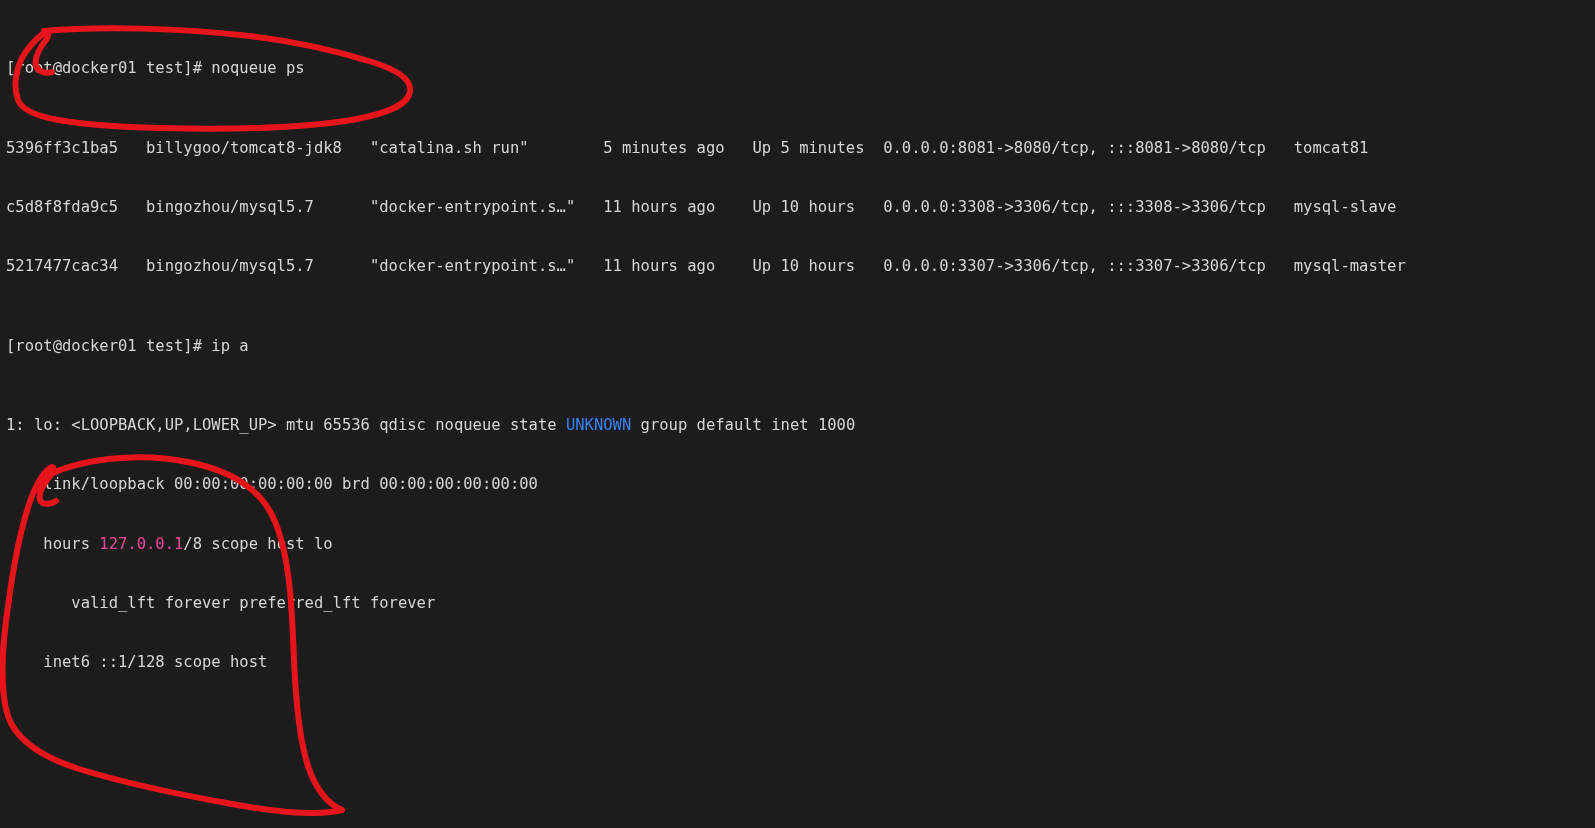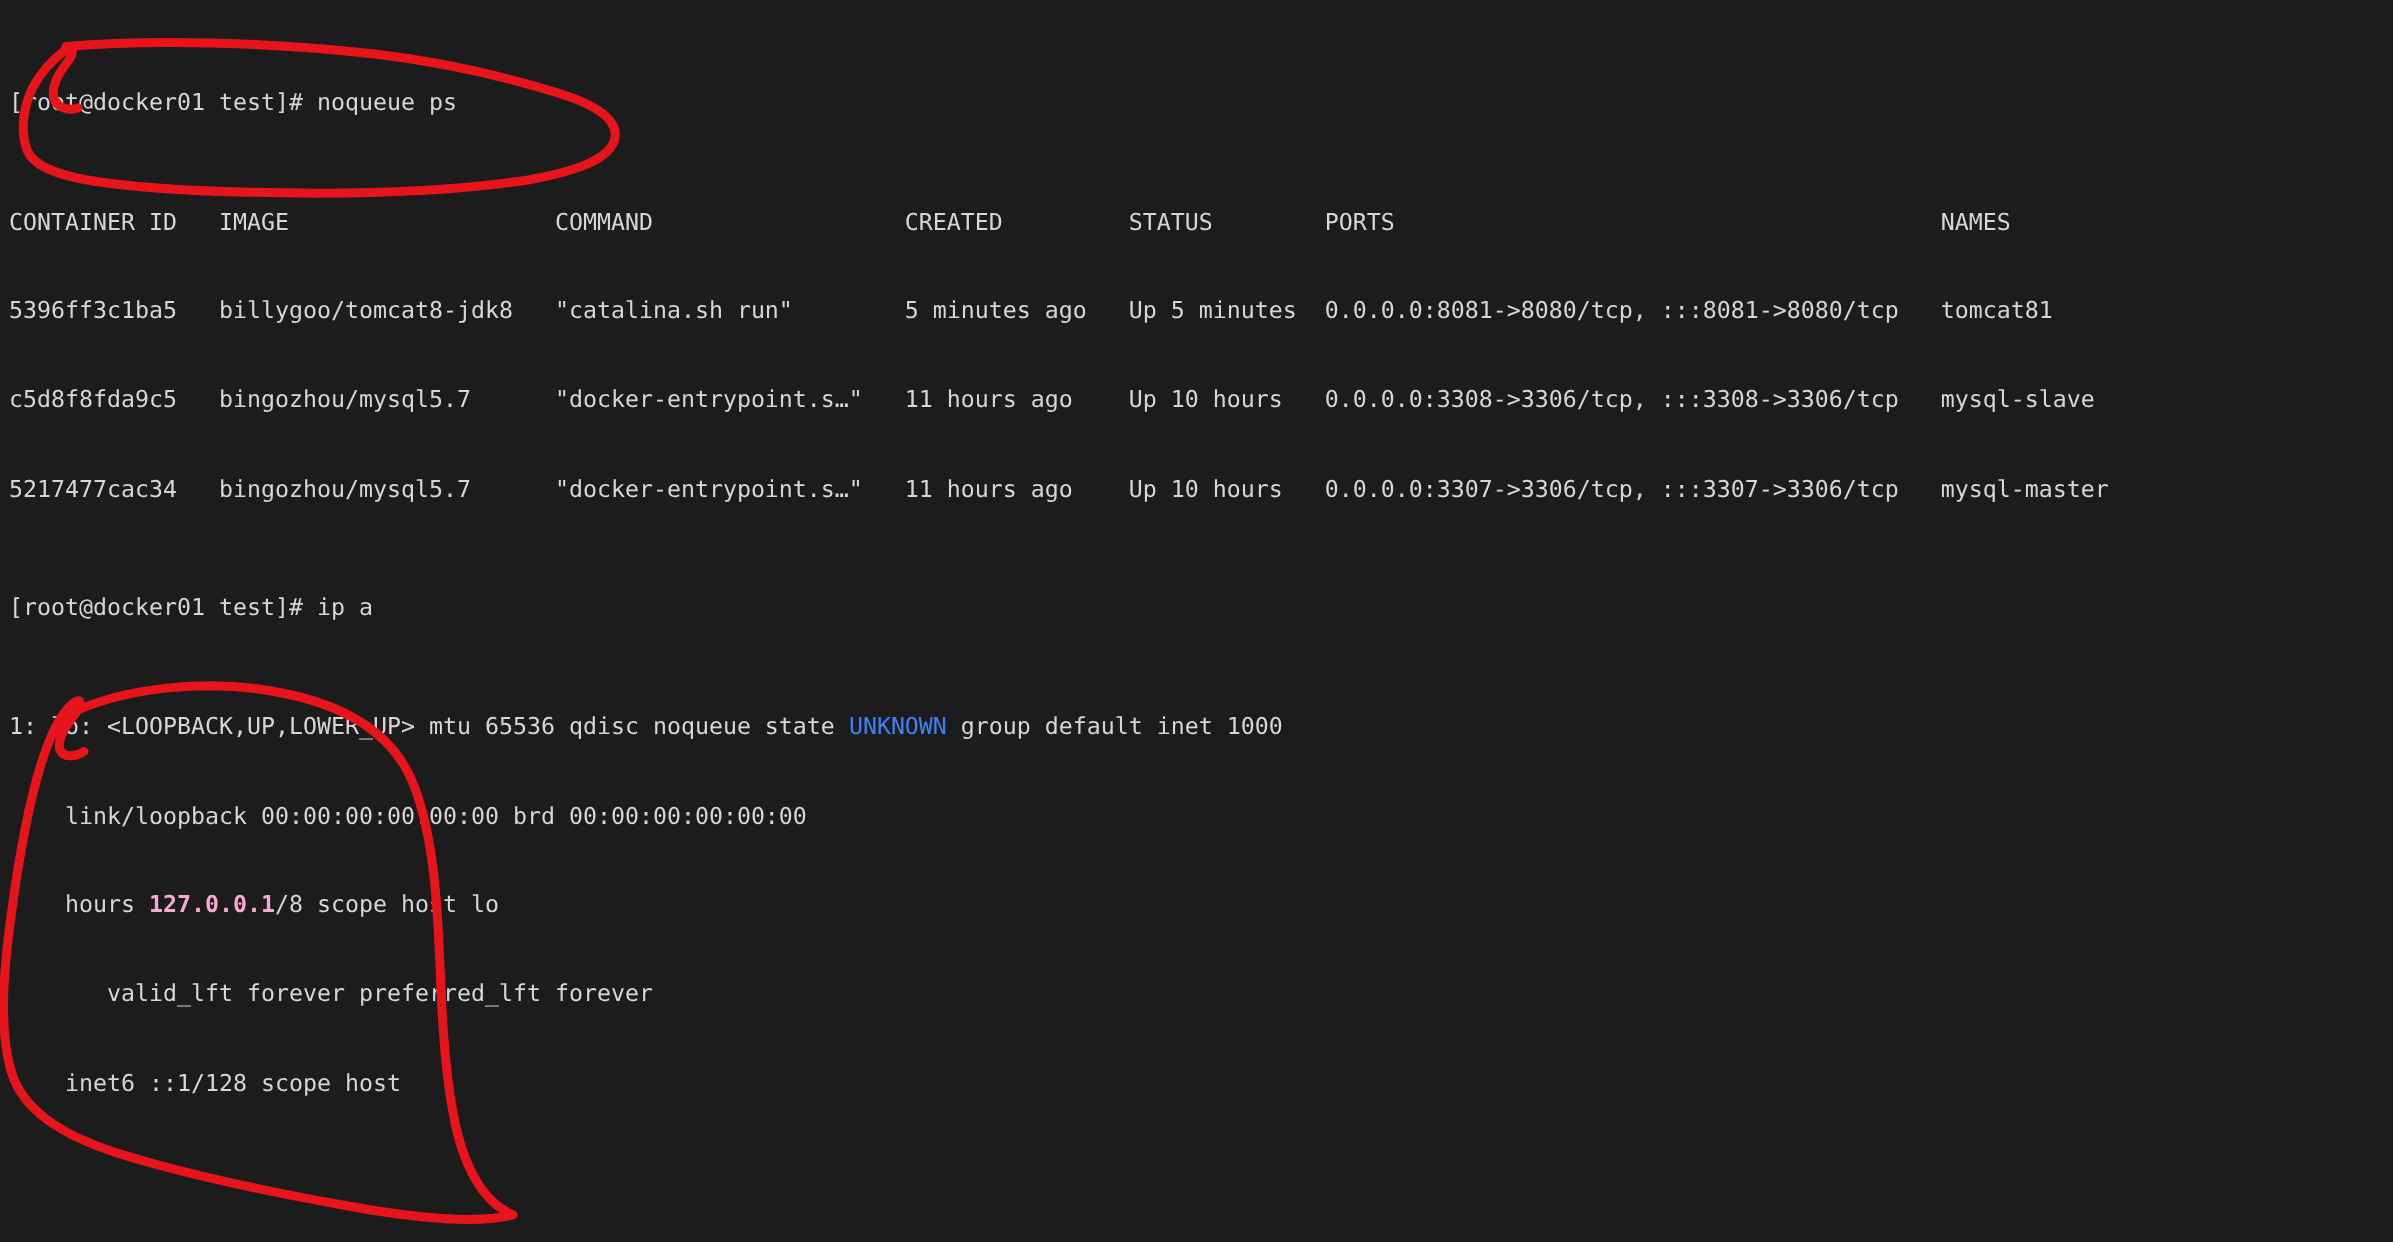--- a/index.html
+++ b/index.html
@@ -25,42 +25,41 @@
     position: absolute;
     left: 6px;
     top: 0px;
     white-space: pre;
     z-index: 1;
   }
   .line {
     height: 19.8px;
     white-space: pre;
   }
-  .c-ip    { color: #f9a8d4; font-weight: bold; }
+  .c-ip    { color: #ec4899; }
   .c-yellow{ color: #3b82f6; }
   #annotations {
     position: absolute;
     left: 0;
     top: 0;
     width: 1595px;
     height: 828px;
     z-index: 5;
     pointer-events: none;
   }
 </style>
 </head>
 <body>
 
 <div id="terminal">
 
   <div id="screen">
 
     <div class="line"><span>[root@docker01 test]# </span><span>noqueue ps</span></div>
 
-    <div class="line">CONTAINER ID   IMAGE                   COMMAND                  CREATED         STATUS        PORTS                                       NAMES</div>
     <div class="line">5396ff3c1ba5   billygoo/tomcat8-jdk8   "catalina.sh run"        5 minutes ago   Up 5 minutes  0.0.0.0:8081-&gt;8080/tcp, :::8081-&gt;8080/tcp   tomcat81</div>
     <div class="line">c5d8f8fda9c5   bingozhou/mysql5.7      "docker-entrypoint.s…"   11 hours ago    Up 10 hours   0.0.0.0:3308-&gt;3306/tcp, :::3308-&gt;3306/tcp   mysql-slave</div>
     <div class="line">5217477cac34   bingozhou/mysql5.7      "docker-entrypoint.s…"   11 hours ago    Up 10 hours   0.0.0.0:3307-&gt;3306/tcp, :::3307-&gt;3306/tcp   mysql-master</div>
 
     <div class="line"><span>[root@docker01 test]# </span><span>ip a</span></div>
 
     <div class="line"><span>1: lo: &lt;LOOPBACK,UP,LOWER_UP&gt; mtu 65536 qdisc noqueue state </span><span class="c-yellow">UNKNOWN</span><span> group default inet 1000</span></div>
     <div class="line">    link/loopback 00:00:00:00:00:00 brd 00:00:00:00:00:00</div>
     <div class="line"><span>    hours </span><span class="c-ip">127.0.0.1</span><span>/8 scope host lo</span></div>
     <div class="line">       valid_lft forever preferred_lft forever</div>

